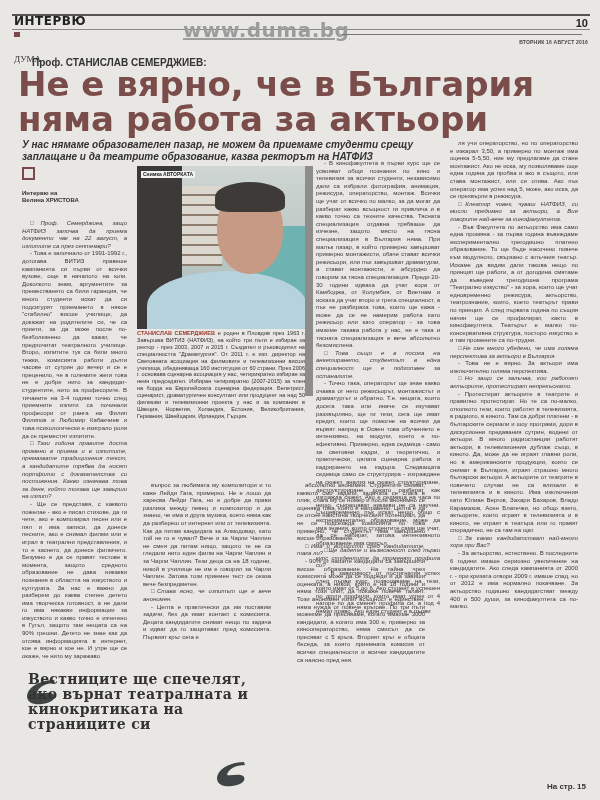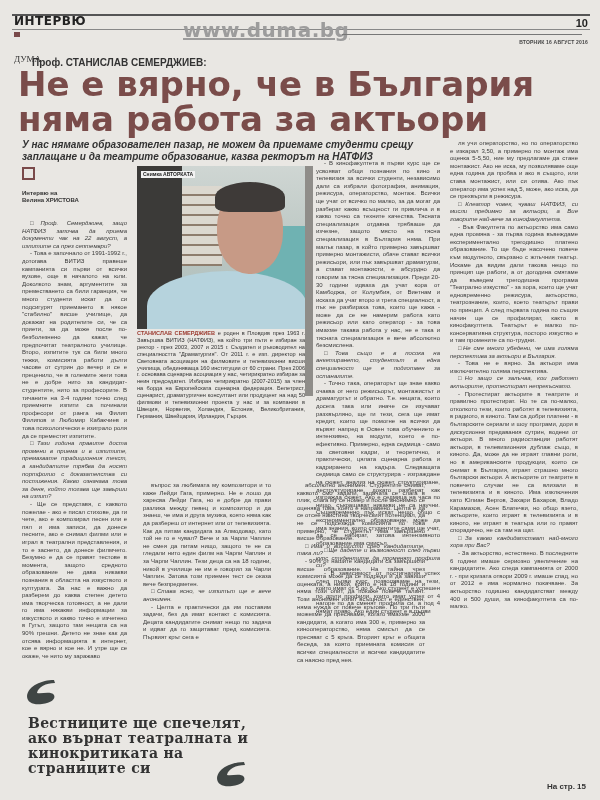--- a/index.html
+++ b/index.html
@@ -53,21 +53,21 @@
   .photo-credit { position: absolute; left: 141px; top: 171px; background: #f2f2f2; font: bold 5px/7px "Liberation Sans", sans-serif; padding: 0 2px; color: #222; }
   .photo-side { position: absolute; left: 305px; top: 166px; width: 8px; height: 230px; background: #8f8d89; }
 
   
   .caption { position: absolute; left: 137px; top: 330px; width: 168px; height: 62px; font: 5.6px/6.9px "Liberation Sans", sans-serif; color: #333; text-align: justify; }
   .caption .nm { color: #9c3b30; font-weight: bold; }
 
   
   .pq-open { position: absolute; left: 24px; top: 678px; width: 36px; height: 28px; }
   .pq-close { position: absolute; left: 214px; top: 760px; width: 36px; height: 28px; }
-  .pullquote { position: absolute; left: 28px; top: 716px; width: 230px; font: 900 14px/15px "DejaVu Serif", serif; color: #333; letter-spacing: 0.3px; }
+  .pullquote { position: absolute; left: 28px; top: 672px; width: 230px; font: 900 14px/15px "DejaVu Serif", serif; color: #333; letter-spacing: 0.3px; }
 
   .more { position: absolute; right: 14px; top: 782px; font: bold 8px/9px "Liberation Sans", sans-serif; color: #333; margin-left: 46px; }
 </style>
 </head>
 <body>
 
 <div class="page">
 
   <div class="hdr-rule-top"></div>
   <div class="section-label">ИНТЕРВЮ</div>

